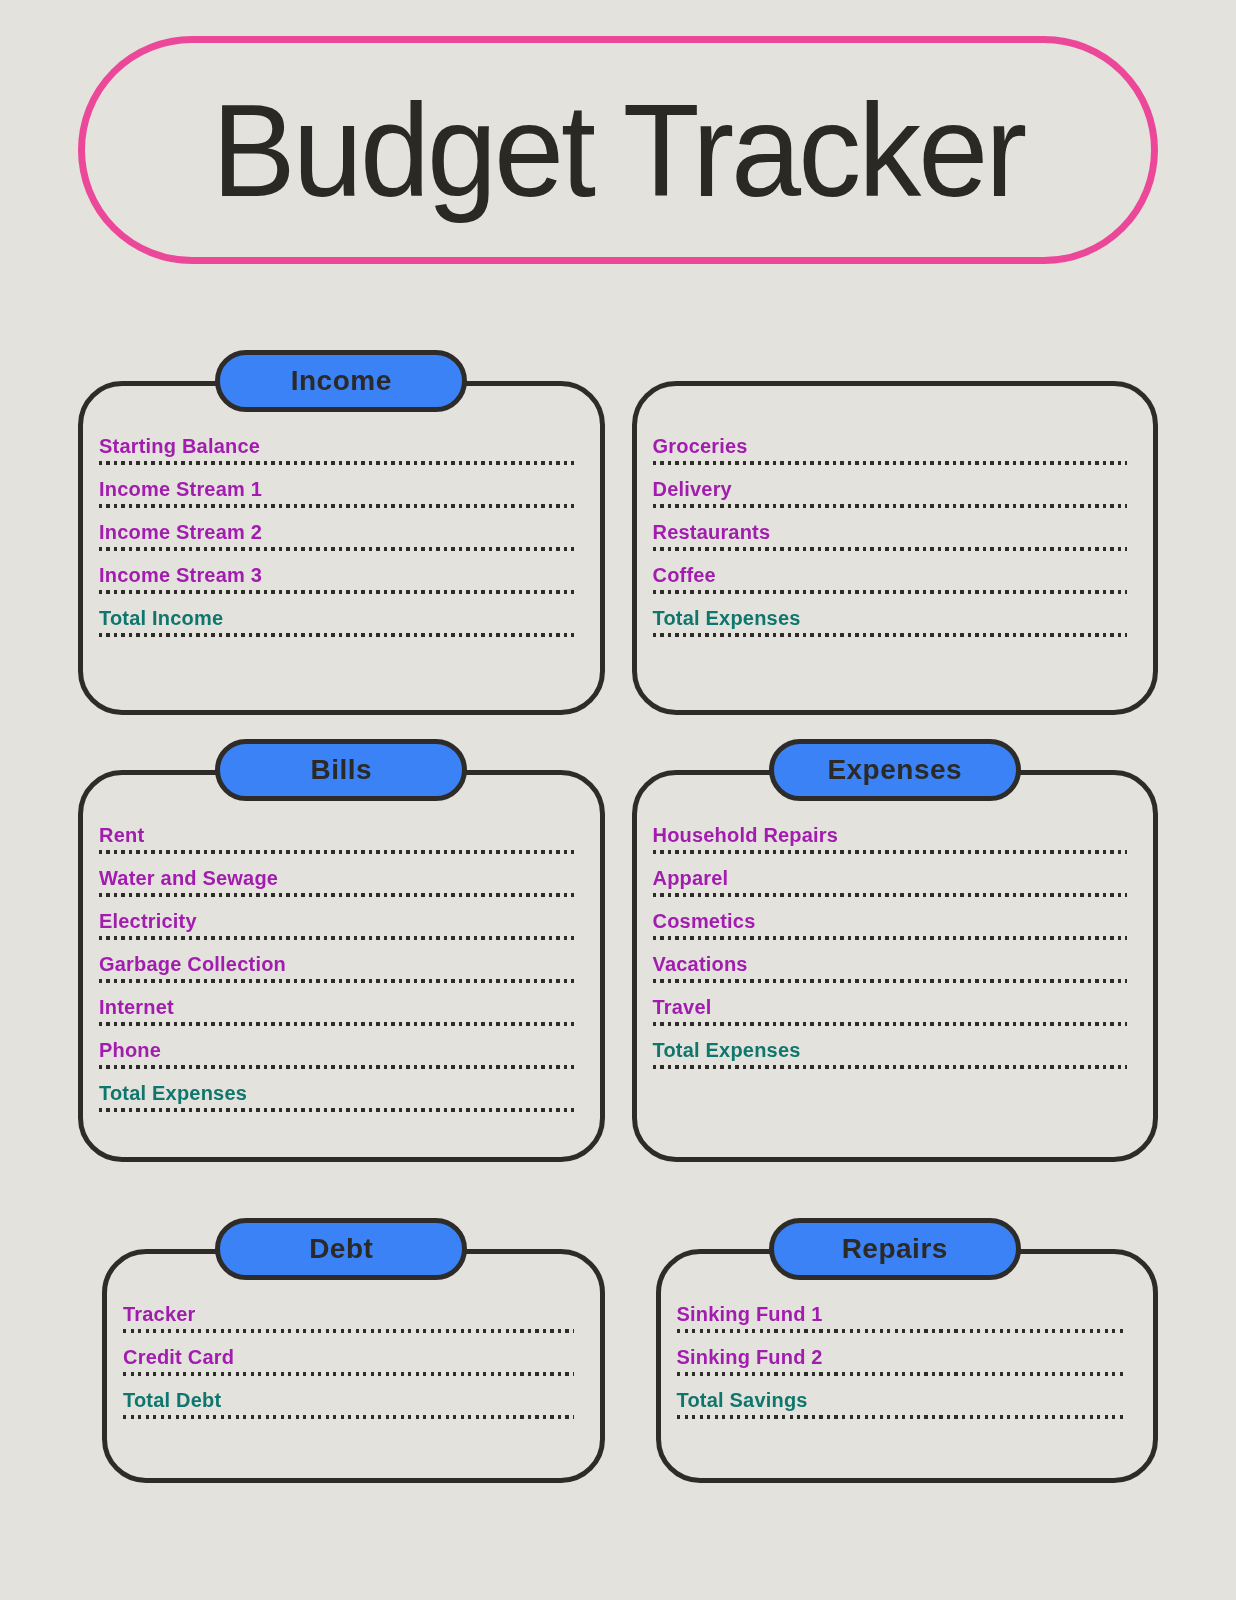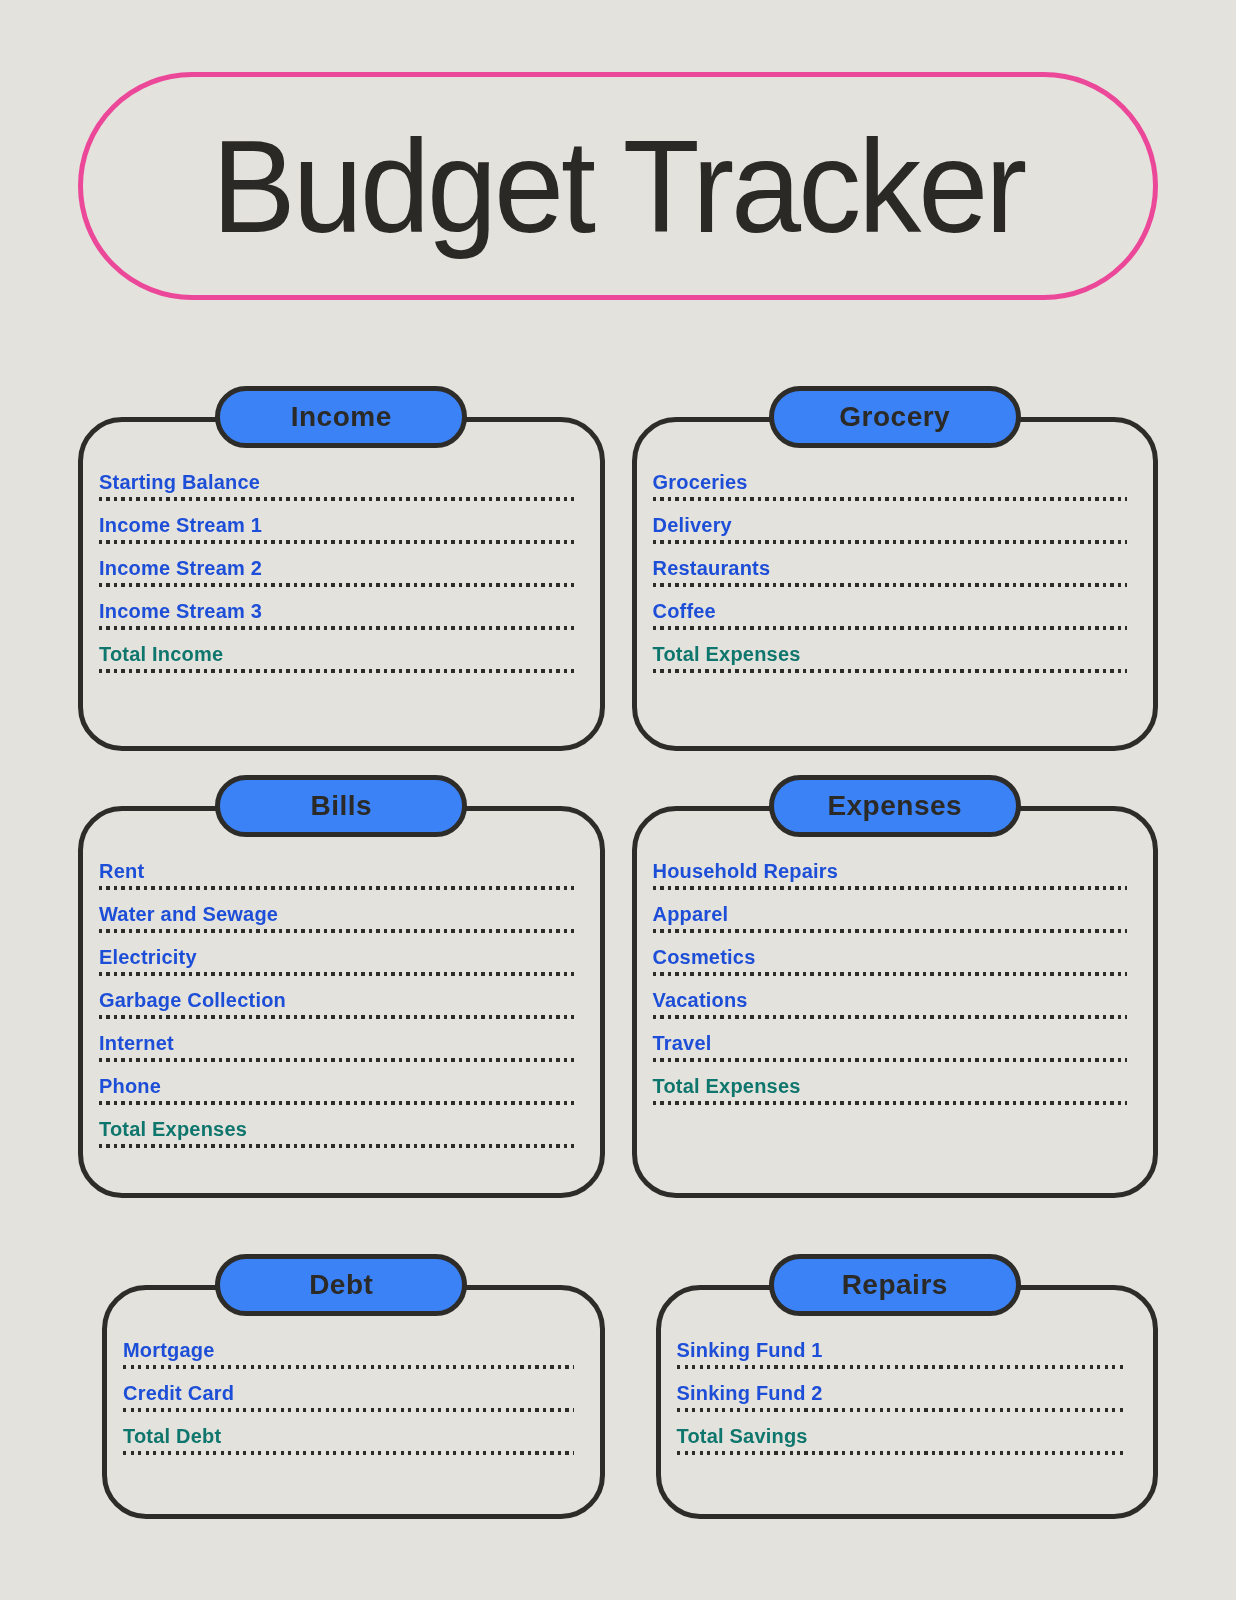--- a/index.html
+++ b/index.html
@@ -6,23 +6,23 @@
   body{
     width:1236px;height:1600px;
     background:#e4e2dc;
     font-family:"Liberation Sans", sans-serif;
     position:relative;
     overflow:hidden;
   }
   
   .title-capsule{
     box-sizing:border-box;
-    margin:72px 78px 0 78px;
+    margin:36px 78px 0 78px;
     width:1080px;height:228px;
-    border:5px solid #ec4899;
+    border:7px solid #ec4899;
     border-radius:118px;
     display:flex;align-items:center;justify-content:center;
   }
   .page-title{
     font-size:126px;
     font-weight:400;
     letter-spacing:-3px;
     color:#2b2925;
     white-space:nowrap;
     transform:scaleY(1.04);
@@ -65,21 +65,21 @@
     letter-spacing:0.5px;
     color:#2b2a27;
   }
   
   .row{margin-bottom:12px;}
   .label{
     font-size:20px;
     font-weight:700;
     line-height:24px;
     letter-spacing:0.2px;
-    color:#1d4ed8;
+    color:#a21caf;
   }
   .label.total{color:#0f766e;}
   .dots{
     height:4px;
     margin-top:3px;
     background-image:repeating-linear-gradient(to right,#2e2c29 0 3.2px,transparent 3.2px 7.5px);
   }
 </style>
 </head>
 <body>
@@ -113,23 +113,20 @@
           </div>
           <div class="row">
             <div class="label total">Total Income</div>
             <div class="dots"></div>
           </div>
         </div>
     </div>
   </div>
 
   <div class="section s-grocery">
-    <div class="tab">
-      <span class="tab-label">Grocery</span>
-    </div>
     <div class="box">
       <div class="rows">
           <div class="row">
             <div class="label">Groceries</div>
             <div class="dots"></div>
           </div>
           <div class="row">
             <div class="label">Delivery</div>
             <div class="dots"></div>
           </div>
@@ -221,21 +218,21 @@
     </div>
   </div>
 
   <div class="section s-debt row3">
     <div class="tab">
       <span class="tab-label">Debt</span>
     </div>
     <div class="box">
       <div class="rows">
           <div class="row">
-            <div class="label">Mortgage</div>
+            <div class="label">Tracker</div>
             <div class="dots"></div>
           </div>
           <div class="row">
             <div class="label">Credit Card</div>
             <div class="dots"></div>
           </div>
           <div class="row">
             <div class="label total">Total Debt</div>
             <div class="dots"></div>
           </div>

